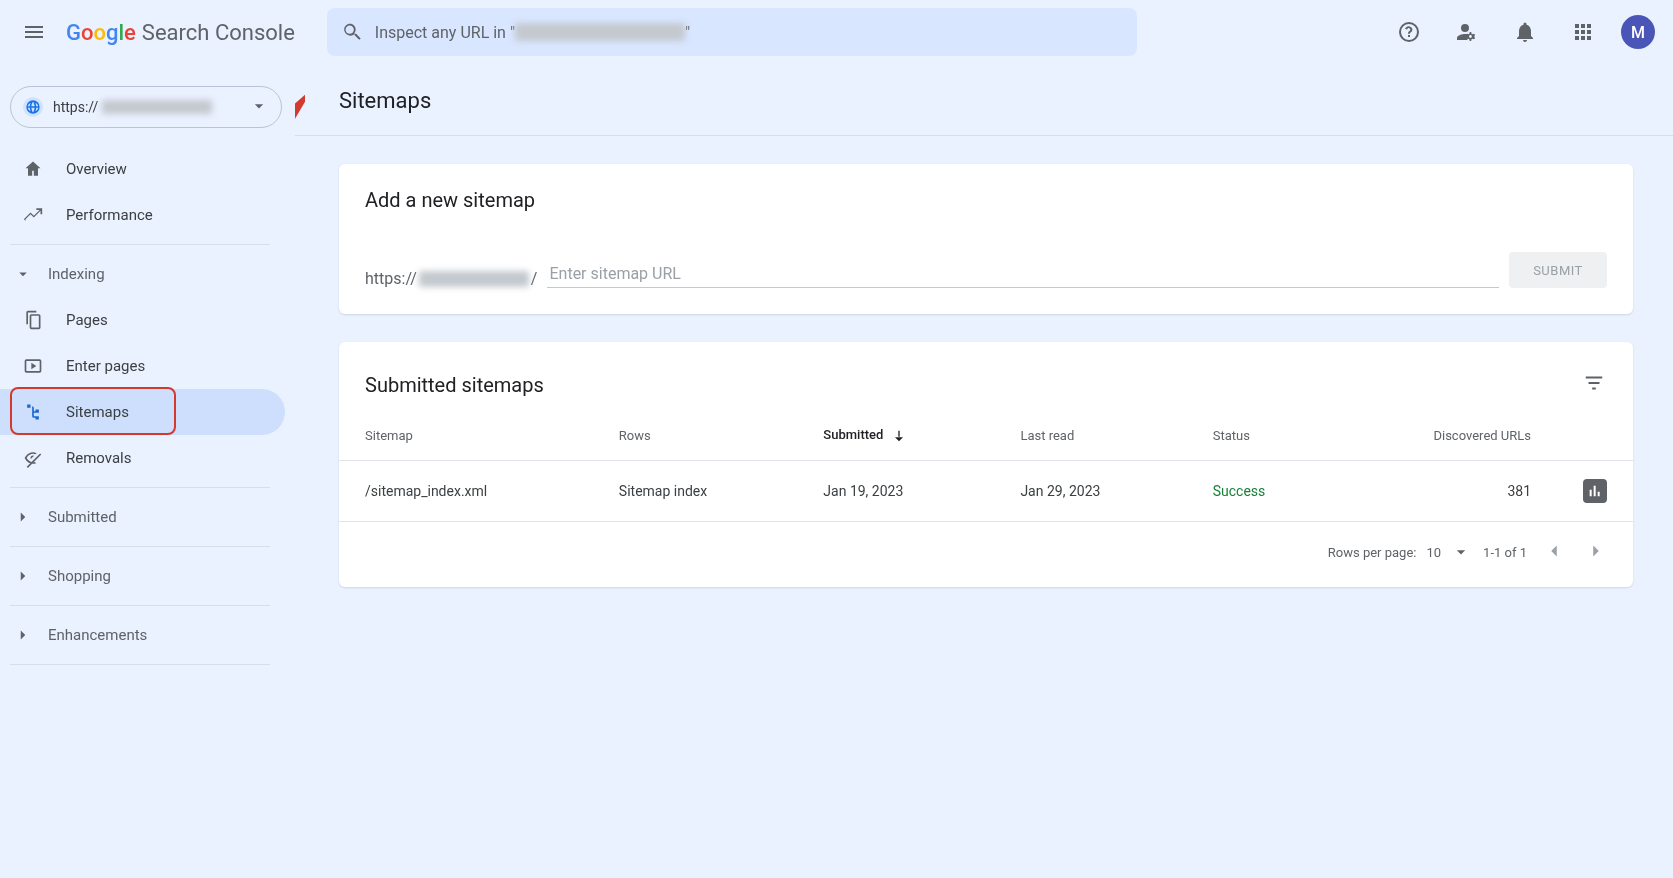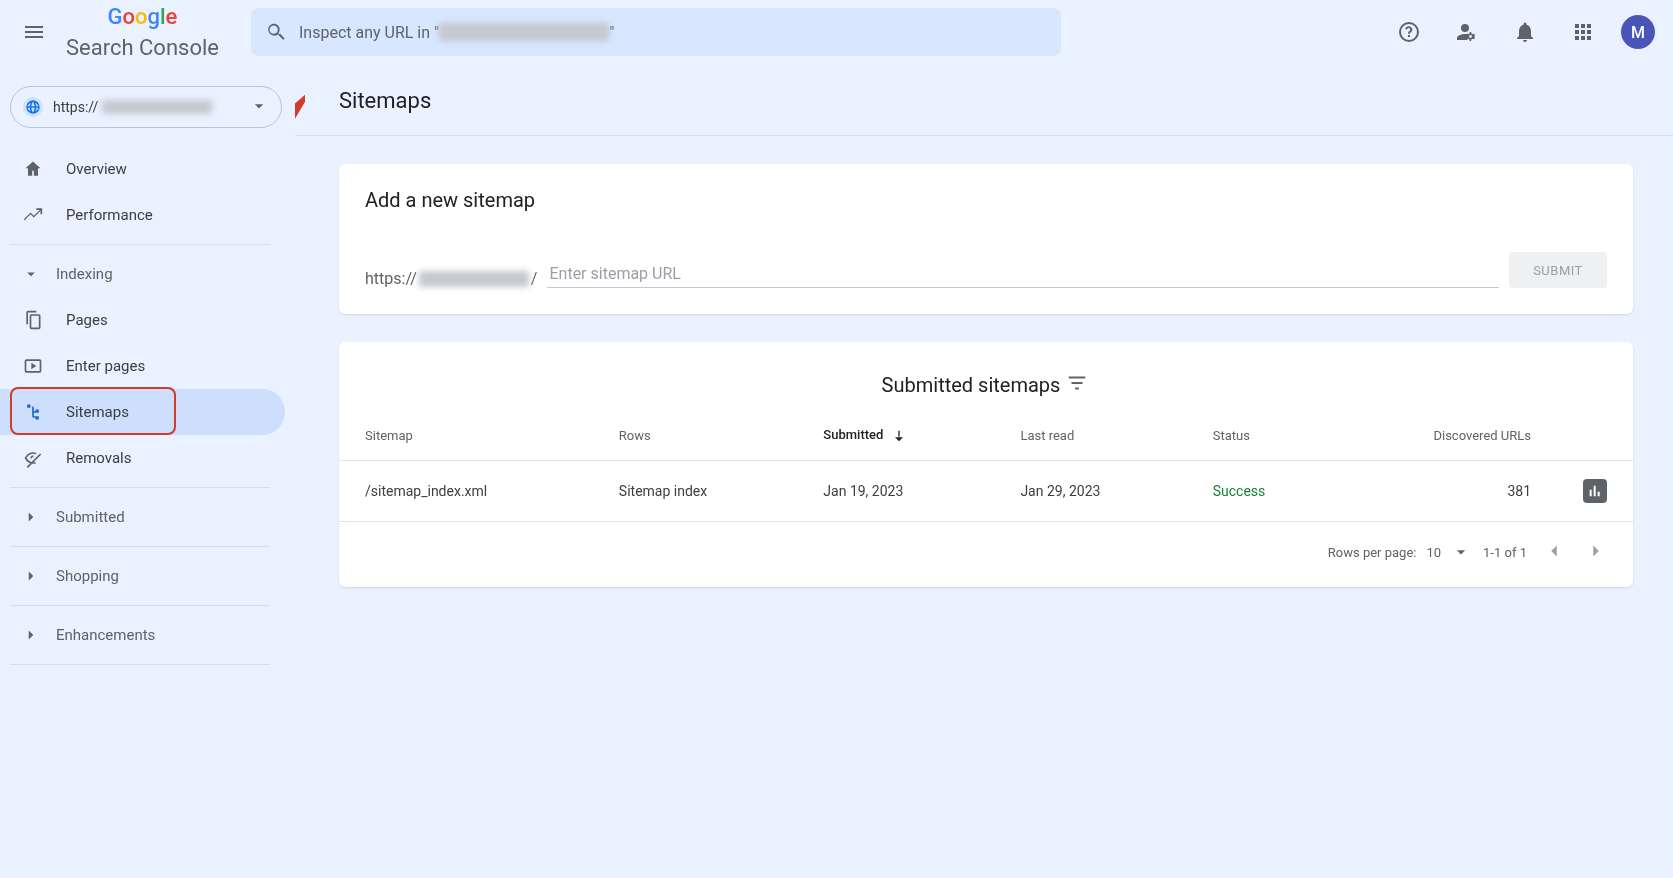--- a/index.html
+++ b/index.html
@@ -15,21 +15,21 @@
   .topbar {
     height: 64px;
     display: flex;
     align-items: center;
     padding: 0 18px 0 14px;
     gap: 12px;
   }
   .hamburger { width: 40px; height: 40px; display:flex; align-items:center; justify-content:center; cursor:pointer; border-radius:50%; }
   .hamburger svg { width: 24px; height: 24px; fill:#5f6368; }
 
-  .logo { display:flex; align-items:center; gap:6px; font-size:22px; color:#5f6368; font-weight:400; letter-spacing:0;flex-direction:column; }
+  .logo { display:flex; align-items:center; gap:6px; font-size:22px; color:#5f6368; font-weight:400; letter-spacing:0; }
   .logo .g-word { font-weight:500; }
   .logo .g-word .l1{color:#4285F4}.logo .g-word .l2{color:#EA4335}.logo .g-word .l3{color:#FBBC05}.logo .g-word .l4{color:#4285F4}.logo .g-word .l5{color:#34A853}.logo .g-word .l6{color:#EA4335}
 
   .searchbox {
     flex: 1;
     max-width: 810px;
     height: 48px;
     margin: 0 20px;
     background: #d9e6ff;
     border-radius: 8px;
@@ -89,21 +89,21 @@
   }
   .nav-item .nicon { width:22px; display:flex; justify-content:center; }
   .nav-item .nicon svg{width:20px;height:20px;fill:#5f6368;}
   .nav-item.active { background:#cddffd; }
   .nav-item.active .nicon svg{fill:#1967d2;}
 
   .nav-divider { height:1px; background:#d6deec; margin: 6px 0 6px 10px; width: 260px; }
 
   .nav-section {
     height:46px; display:flex; align-items:center; gap:16px;
-    padding-left:22px;
+    padding-left:14px;
     color:#5f6368; font-size:15px;
     cursor:pointer;
   }
   .nav-section svg{width:18px;height:18px;fill:#5f6368;}
 
   .highlight-box {
     position:absolute; left:10px; top:-2px; width:166px; height:48px;
     border:2.5px solid #d33a2c; border-radius:8px; pointer-events:none;
   }
 
@@ -136,21 +136,21 @@
     background:transparent;
   }
   .sitemap-field::placeholder{color:#9aa0a6;}
   .submit-btn {
     width:98px; height:36px; border:none; background:#eef0f2;
     color:#9aa0a6; font-size:13px; letter-spacing:.5px; border-radius:4px;
     cursor:not-allowed;
   }
 
   .card.submitted { padding: 24px 0 0 0; }
-  .card.submitted .card-head { display:flex; align-items:center; justify-content:center; padding:0 22px 8px 26px;}
+  .card.submitted .card-head { display:flex; align-items:center; justify-content:space-between; padding:0 22px 8px 26px;}
   .filter-btn svg{width:22px;height:22px;fill:#5f6368;}
   .filter-btn{cursor:pointer;padding:6px;border-radius:50%;}
 
   table { width:100%; border-collapse:collapse; }
   thead th {
     text-align:left; font-weight:400; color:#5f6368; font-size:13px;
     padding: 16px 26px; border-bottom:1px solid #e1e4e8;
   }
   thead th.sort { color:#202124; font-weight:500; }
   thead th.sort svg{width:16px;height:16px;fill:#202124;vertical-align:middle;margin-left:4px;}

